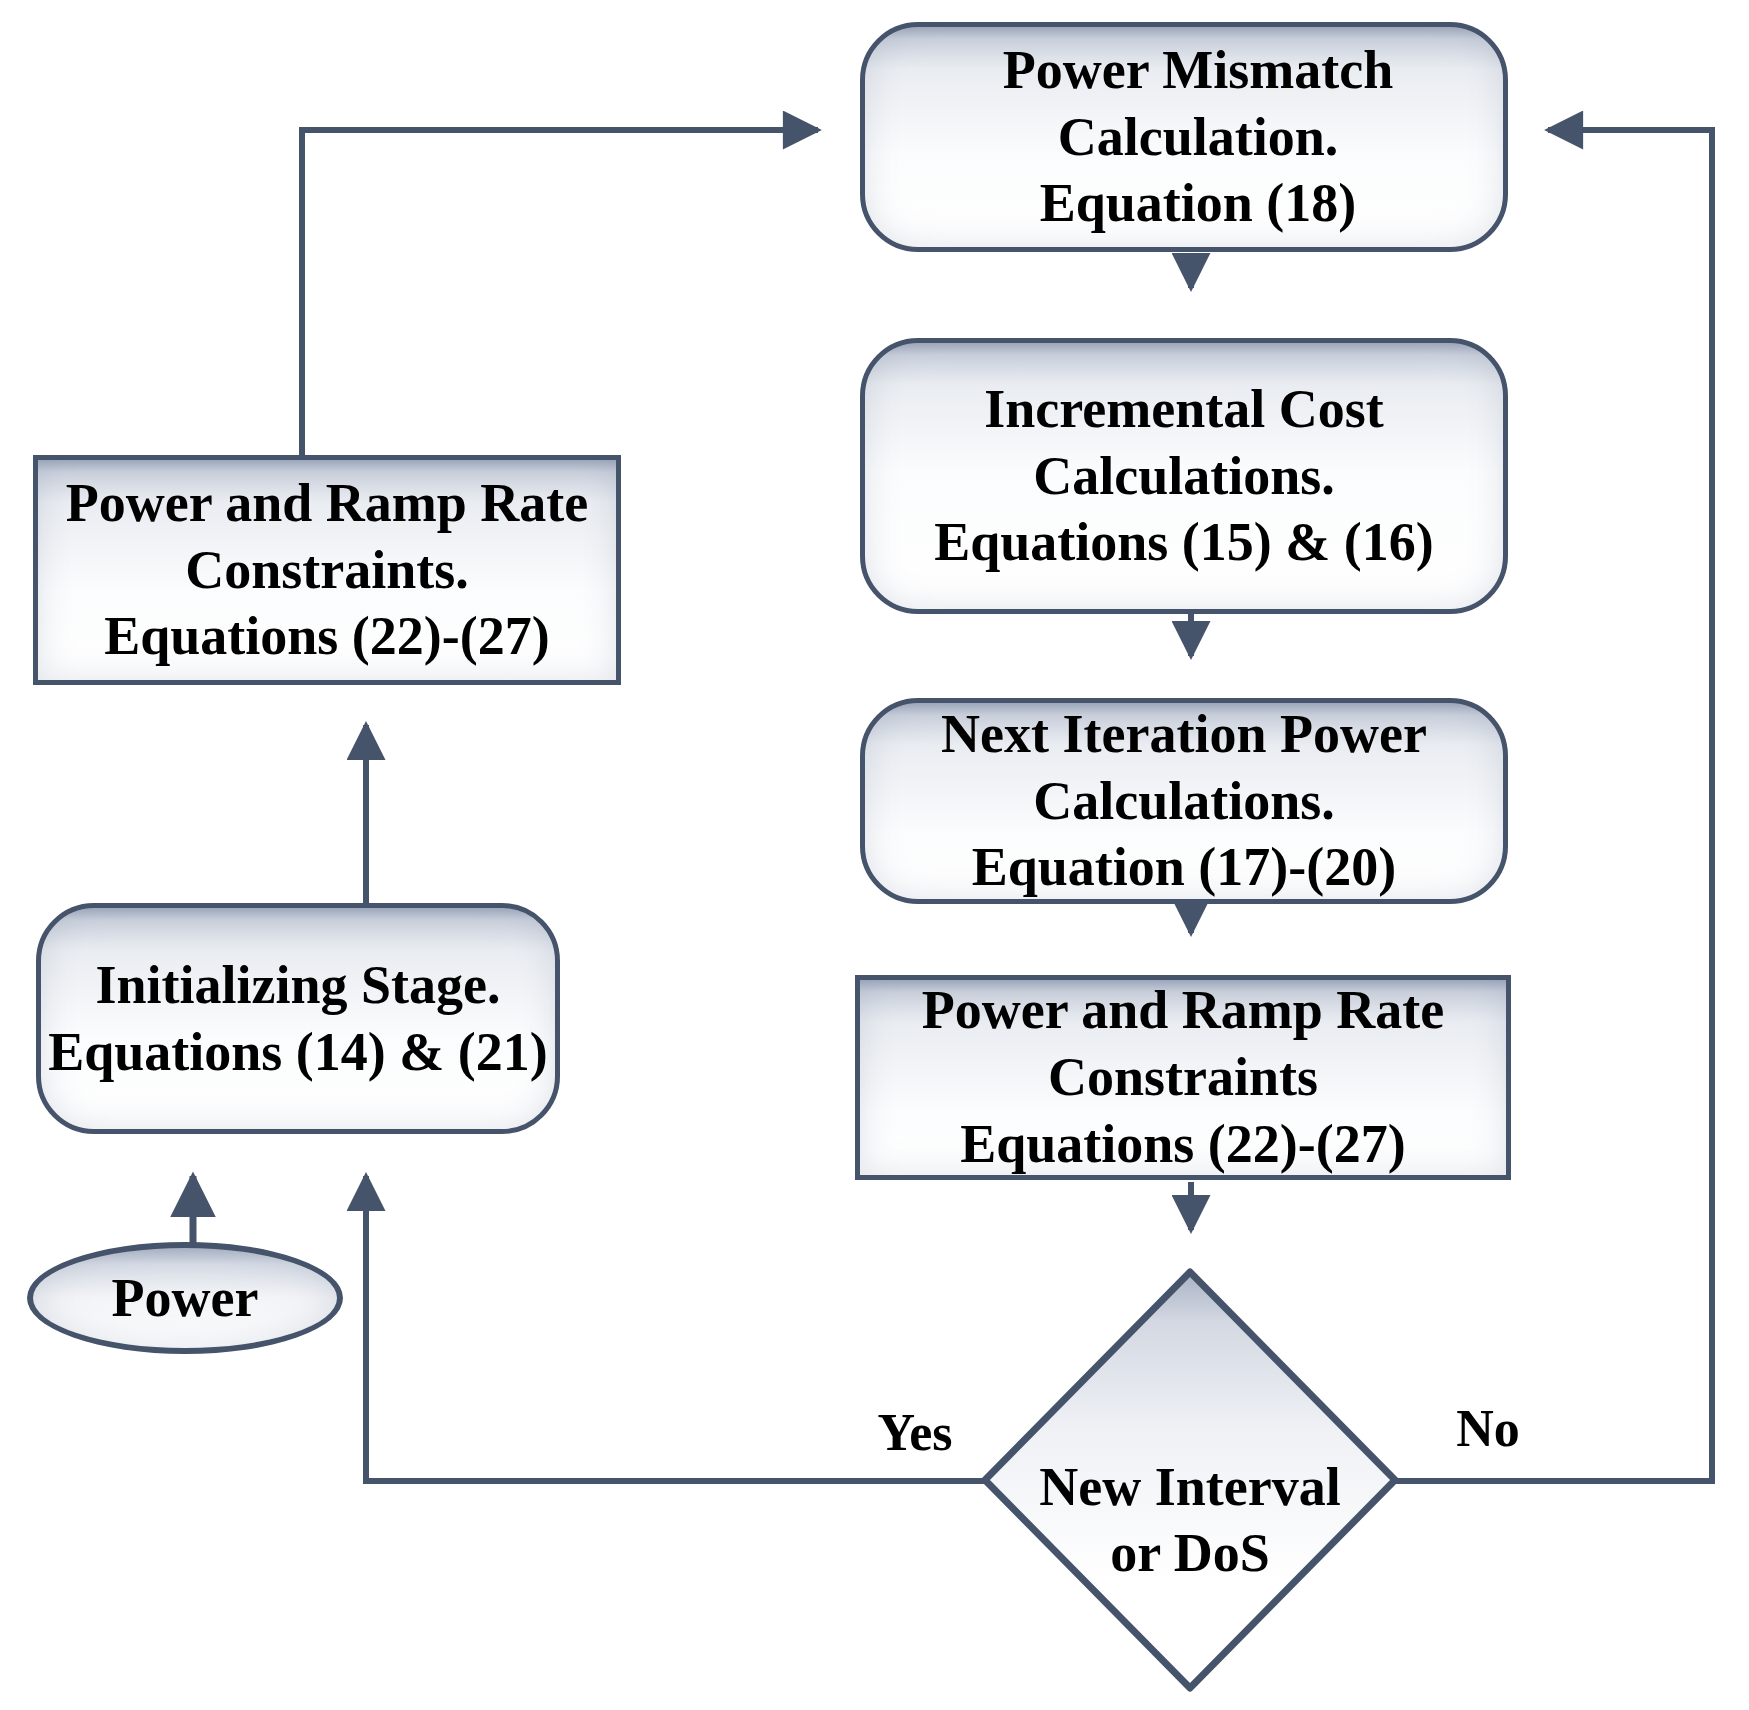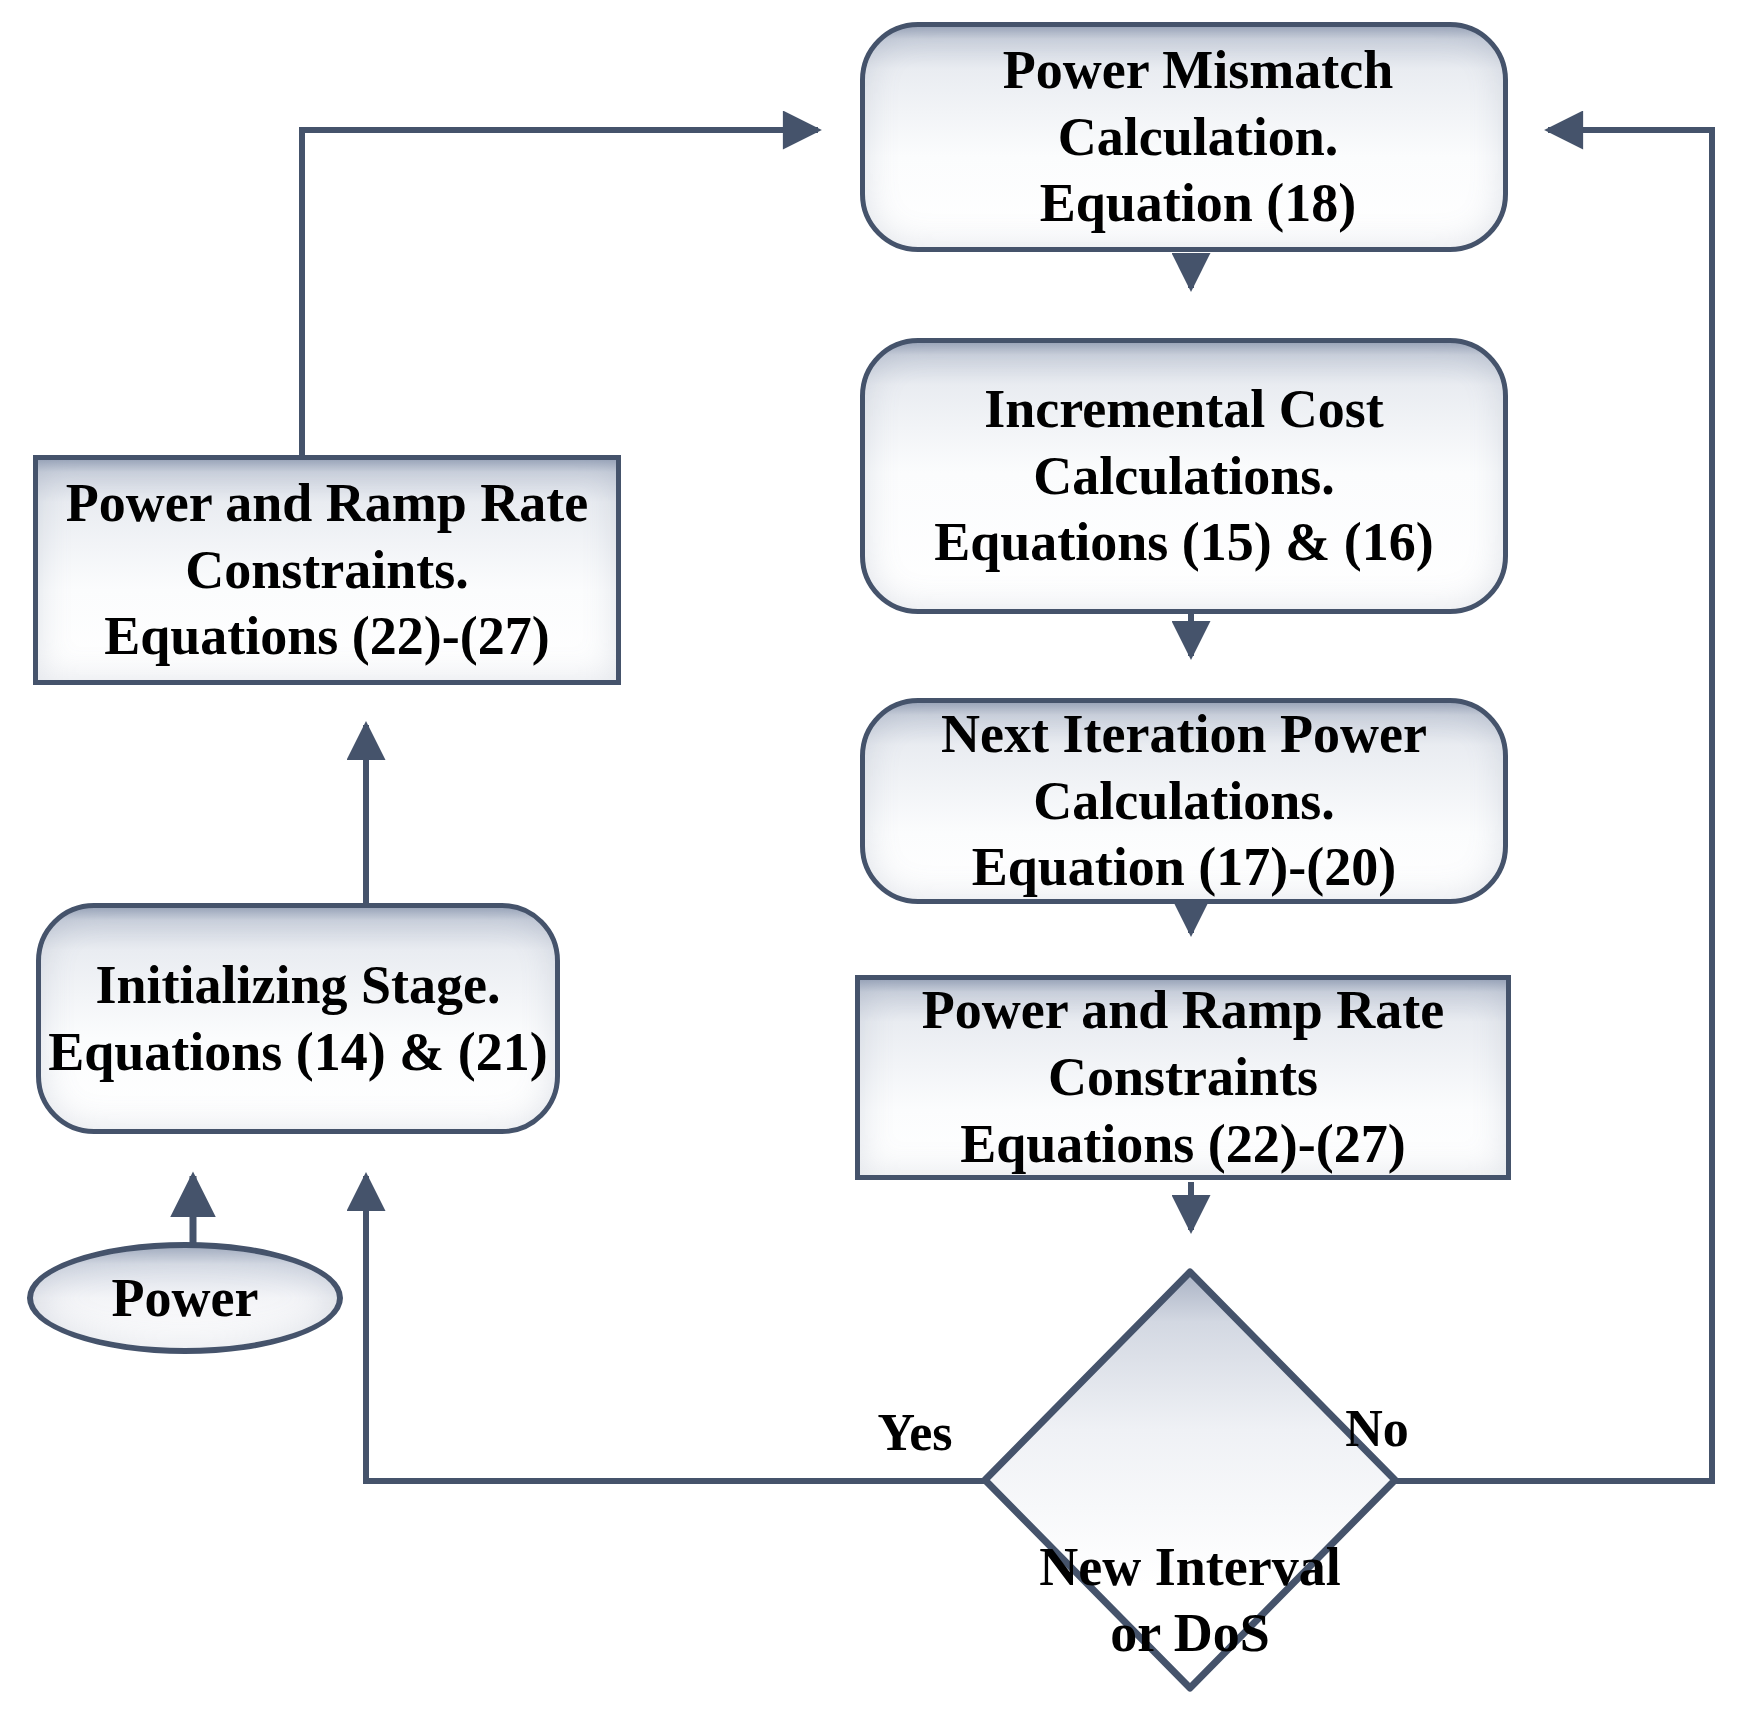--- a/index.html
+++ b/index.html
@@ -120,20 +120,20 @@
 
   <div class="node rounded" style="left:36px; top:903px; width:524px; height:231px;">
     <span>Initializing Stage.
 Equations (14) &amp; (21)</span>
   </div>
 
   <div class="node ellipse" style="left:27px; top:1242px; width:316px; height:112px;">
     <span>Power</span>
   </div>
 
-  <div class="diamond-label" style="left:990px; top:1535px; width:400px;">New Interval
+  <div class="diamond-label" style="left:990px; top:1455px; width:400px;">New Interval
 or DoS</div>
 
   <div class="edge-label" style="left:840px; top:1402px; width:150px;">Yes</div>
 
-  <div class="edge-label" style="left:1302px; top:1398px; width:150px;font-family:Liberation Serif, serif;">No</div>
+  <div class="edge-label" style="left:1413px; top:1398px; width:150px;font-family:Liberation Serif, serif;">No</div>
 
 </div>
 
 </body></html>

